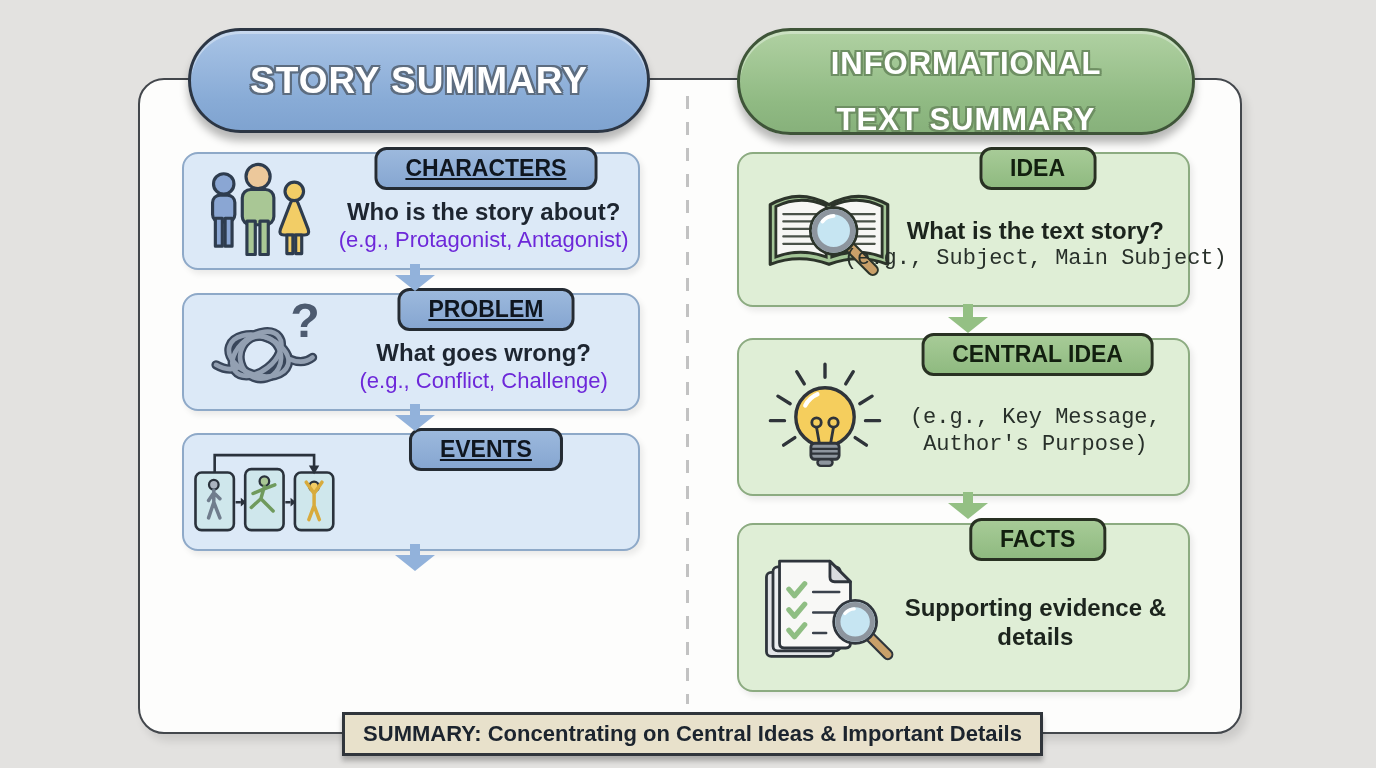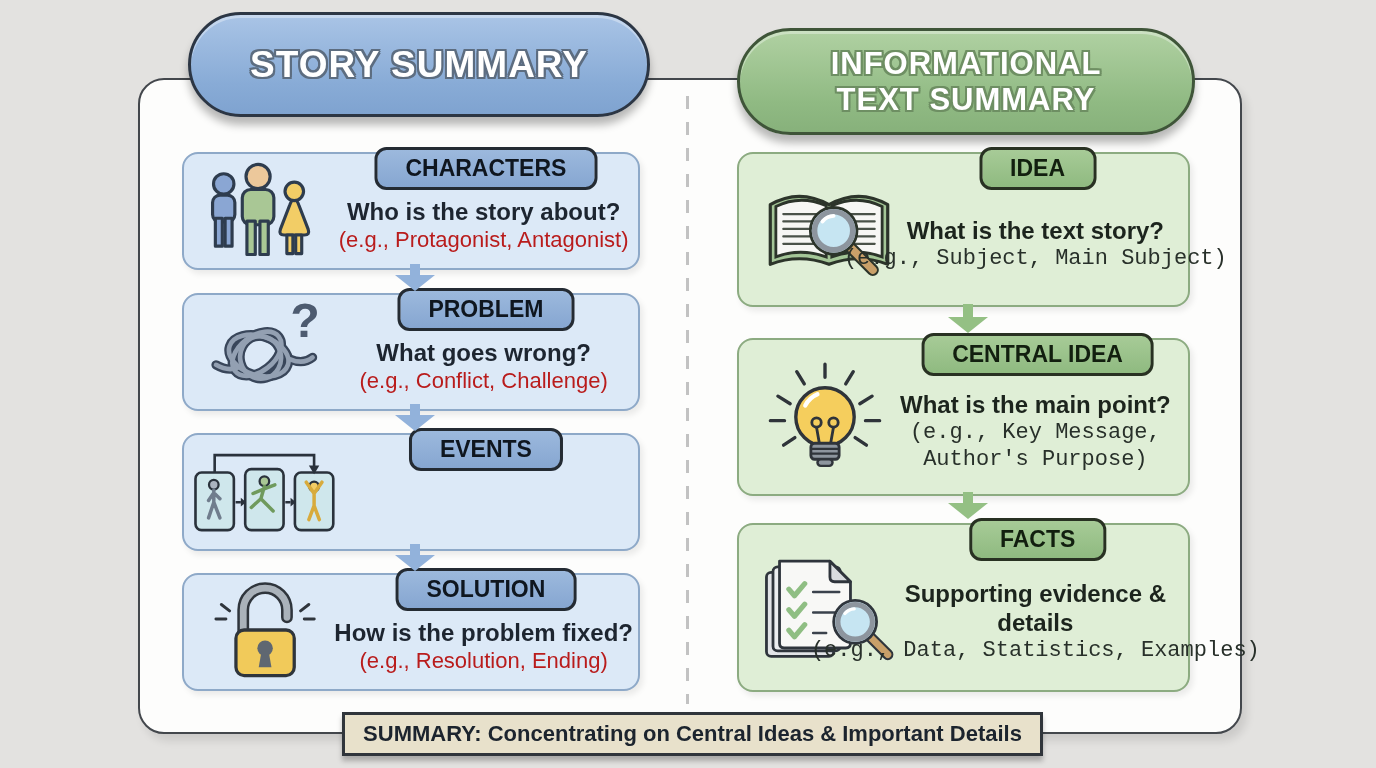--- a/index.html
+++ b/index.html
@@ -7,52 +7,52 @@
   .stage{position:relative;width:1376px;height:768px;background:#e3e2e0;overflow:hidden;}
 
   .card{position:absolute;left:138px;top:78px;width:1100px;height:652px;background:#fdfdfc;
         border:2.5px solid #43474c;border-radius:26px;box-shadow:5px 7px 8px rgba(0,0,0,0.10);}
 
   .divider{position:absolute;left:686px;top:96px;width:3px;height:608px;
         background:repeating-linear-gradient(180deg,#c2c2c2 0 13px,transparent 13px 26px);}
 
   .pill{position:absolute;display:flex;flex-direction:column;justify-content:center;align-items:center;
         text-align:center;border-radius:54px;color:#ffffff;font-weight:bold;letter-spacing:1px;}
-  .pill.blue{left:188px;top:12px;width:456px;height:99px;
+  .pill.blue{left:188px;top:28px;width:456px;height:99px;
         background:linear-gradient(180deg,#a9c4e6 0%,#88abd6 70%,#7fa3d0 100%);
         border:3px solid #2c3644;box-shadow:0 8px 9px rgba(0,0,0,0.28), inset 0 3px 0 rgba(255,255,255,0.35);}
   .pill.blue .pill-text{font-size:37px;
         text-shadow:-2px -2px 0 #5d6d80,2px -2px 0 #5d6d80,-2px 2px 0 #5d6d80,2px 2px 0 #5d6d80,-2px 0 0 #5d6d80,2px 0 0 #5d6d80,0 -2px 0 #5d6d80,0 2px 0 #5d6d80;}
   .pill.green{left:737px;top:28px;width:452px;height:101px;
         background:linear-gradient(180deg,#b0d1a2 0%,#90ba83 70%,#87b17b 100%);
         border:3px solid #3f5539;box-shadow:0 8px 9px rgba(0,0,0,0.28), inset 0 3px 0 rgba(255,255,255,0.35);}
   .pill.green .pill-text{font-size:31px;line-height:1.16;
-        text-shadow:-2px -2px 0 #6e8f63,2px -2px 0 #6e8f63,-2px 2px 0 #6e8f63,2px 2px 0 #6e8f63,-2px 0 0 #6e8f63,2px 0 0 #6e8f63,0 -2px 0 #6e8f63,0 2px 0 #6e8f63;}
+        text-shadow:-2px -2px 0 #6e8f63,2px -2px 0 #6e8f63,-2px 2px 0 #6e8f63,2px 2px 0 #6e8f63,-2px 0 0 #6e8f63,2px 0 0 #6e8f63,0 -2px 0 #6e8f63,0 2px 0 #6e8f63;margin-top:20px;}
 
   .fbox{position:absolute;border-radius:16px;box-shadow:3px 4px 6px rgba(0,0,0,0.08);}
   .fbox.blue{background:#dce9f7;border:2.5px solid #8ea9c8;}
   .fbox.green{background:#dfeed6;border:2.5px solid #8cab81;}
   .fbox::before{content:"";position:absolute;left:45%;top:20px;right:-14px;bottom:-7px;
         border-radius:16px;z-index:-1;}
   .fbox.blue::before{background:#dce9f7;border:2.5px solid #8ea9c8;}
   .fbox.green::before{background:#dfeed6;border:2.5px solid #8cab81;}
 
   .tab{position:absolute;top:-7px;left:66.5%;transform:translateX(-50%);
         padding:5px 28px;border-radius:12px;font-size:23px;font-weight:bold;white-space:nowrap;z-index:3;}
-  .tab.blue{background:linear-gradient(180deg,#9cb9dd,#86a6d1);border:3px solid #242b33;color:#0f161f;}
+  .tab.blue{background:linear-gradient(180deg,#9cb9dd,#86a6d1);border:3px solid #242b33;color:#0f161f;text-decoration:underline;}
   .tab.green{background:linear-gradient(180deg,#a7cb97,#8fba80);border:3px solid #283122;color:#121f0f;}
 
   .ic{position:absolute;left:12px;top:50%;transform:translateY(-50%);z-index:2;}
   .fbox.green .ic{left:20px;}
 
   .txt{position:absolute;left:34%;right:2%;top:34px;bottom:6px;display:flex;flex-direction:column;
         justify-content:center;align-items:center;text-align:center;z-index:2;}
   .q{font-size:24px;font-weight:bold;color:#1d2530;line-height:29px;white-space:nowrap;}
   .fbox.green .q{color:#1c241d;white-space:normal;}
-  .eg{font-size:22px;color:#b91c1c;line-height:27px;white-space:nowrap;}
+  .eg{font-size:22px;color:#6d28d9;line-height:27px;white-space:nowrap;}
   .fbox.green .eg{color:#28302a;font-family:Liberation Mono, monospace;}
   .eg.wrap{white-space:normal;}
 
   .arrow{position:absolute;z-index:4;}
 
   .summary-bar{position:absolute;left:342px;top:712px;width:695px;height:38px;background:#e8e1cb;
         border:3px solid #30353b;border-radius:0;display:flex;justify-content:center;align-items:center;
         box-shadow:0 5px 5px rgba(0,0,0,0.25);z-index:5;}
   .summary-bar .stext{font-size:22px;font-weight:bold;color:#1c242e;white-space:nowrap;}
 </style>
@@ -159,39 +159,20 @@
         <path d="M140 54 V70 M140 70 L134 86 M140 70 L146 86 M140 56 L131 43 M140 56 L149 43" stroke="#d8ab3c" stroke-width="4" fill="none" stroke-linecap="round"></path>
       </svg>
     </div>
   </div>
 
   <svg class="arrow" style="left:392px;top:544px" width="46" height="28">
     <rect x="18" y="0" width="10" height="12" fill="#92b2db"></rect>
     <polygon points="3,11 43,11 23,27" fill="#92b2db"></polygon>
   </svg>
 
-  <div class="fbox blue" style="left:182px;top:573px;width:454px;height:114px">
-    <div class="tab blue">SOLUTION</div>
-    <div class="ic" style="left:22px">
-      <svg viewBox="0 0 130 112" width="120" height="102">
-        <path d="M40 58 V34 a24 24 0 0 1 48 0 v8" fill="none" stroke="#2f353c" stroke-width="13" stroke-linecap="round"></path>
-        <path d="M40 58 V34 a24 24 0 0 1 48 0 v8" fill="none" stroke="#aab2ba" stroke-width="7.5" stroke-linecap="round"></path>
-        <rect x="32" y="56" width="64" height="50" rx="9" fill="#f1ca5a" stroke="#2f353c" stroke-width="3.6"></rect>
-        <circle cx="64" cy="76" r="8.5" fill="#5f6771"></circle>
-        <path d="M60 80 L57 97 h14 L68 80 z" fill="#5f6771"></path>
-        <g stroke="#2f353c" stroke-width="3.2" stroke-linecap="round">
-          <path d="M16 28 l9 7 M10 44 h11 M112 28 l-9 7 M118 44 h-11"></path>
-        </g>
-      </svg>
-    </div>
-    <div class="txt">
-      <div class="q">How is the problem fixed?</div>
-      <div class="eg">(e.g., Resolution, Ending)</div>
-    </div>
-  </div>
 
   <div class="fbox green" style="left:737px;top:152px;width:449px;height:151px">
     <div class="tab green">IDEA</div>
     <div class="ic">
       <svg viewBox="0 0 150 118" width="140" height="110">
         <path d="M12 34 Q43 16 75 34 Q107 16 138 34 V98 Q107 86 75 98 Q43 86 12 98 z" fill="#a4c697" stroke="#2c342a" stroke-width="3.4" stroke-linejoin="round"></path>
         <path d="M18 36 Q44 23 72 35 V90 Q44 80 18 90 z" fill="#f7f7f4" stroke="#2c342a" stroke-width="3"></path>
         <path d="M132 36 Q106 23 78 35 V90 Q106 80 132 90 z" fill="#f7f7f4" stroke="#2c342a" stroke-width="3"></path>
         <g stroke="#4a5248" stroke-width="2.4" stroke-linecap="round">
           <path d="M26 44 h36 M26 52 h36 M26 60 h36 M26 68 h36 M26 76 h36"></path>
@@ -228,21 +209,20 @@
           <circle cx="61" cy="68" r="5"></circle>
           <circle cx="79" cy="68" r="5"></circle>
           <path d="M61 73 L64 90 M79 73 L76 90"></path>
         </g>
         <rect x="55" y="90" width="30" height="17" rx="4" fill="#8d959e" stroke="#2f343a" stroke-width="3"></rect>
         <path d="M55 96 h30 M55 101 h30" stroke="#2f343a" stroke-width="2.4"></path>
         <rect x="62" y="107" width="16" height="7" rx="3.5" fill="#8d959e" stroke="#2f343a" stroke-width="2.6"></rect>
       </svg>
     </div>
     <div class="txt">
-      <div class="q">What is the main point?</div>
       <div class="eg wrap">(e.g., Key Message, Author's Purpose)</div>
     </div>
   </div>
 
   <svg class="arrow" style="left:945px;top:492px" width="46" height="28">
     <rect x="18" y="0" width="10" height="12" fill="#94c084"></rect>
     <polygon points="3,11 43,11 23,27" fill="#94c084"></polygon>
   </svg>
 
   <div class="fbox green" style="left:737px;top:523px;width:449px;height:165px">
@@ -263,21 +243,20 @@
         </g>
         <line x1="118" y1="92" x2="138" y2="112" stroke="#2f353c" stroke-width="12" stroke-linecap="round"></line>
         <line x1="118" y1="92" x2="138" y2="112" stroke="#c9a069" stroke-width="7.5" stroke-linecap="round"></line>
         <circle cx="103" cy="77" r="23" fill="#c6e5f2" stroke="#2f353c" stroke-width="3"></circle>
         <circle cx="103" cy="77" r="18.5" fill="none" stroke="#8d959e" stroke-width="5.5"></circle>
         <path d="M92 68 a14 14 0 0 1 10 -5" stroke="#ffffff" stroke-width="3.5" fill="none" stroke-linecap="round"></path>
       </svg>
     </div>
     <div class="txt">
       <div class="q">Supporting evidence &amp; details</div>
-      <div class="eg">(e.g., Data, Statistics, Examples)</div>
     </div>
   </div>
 
   <div class="summary-bar">
     <div class="stext">SUMMARY: Concentrating on Central Ideas &amp; Important Details</div>
   </div>
 
 </div>
 
 </body></html>

